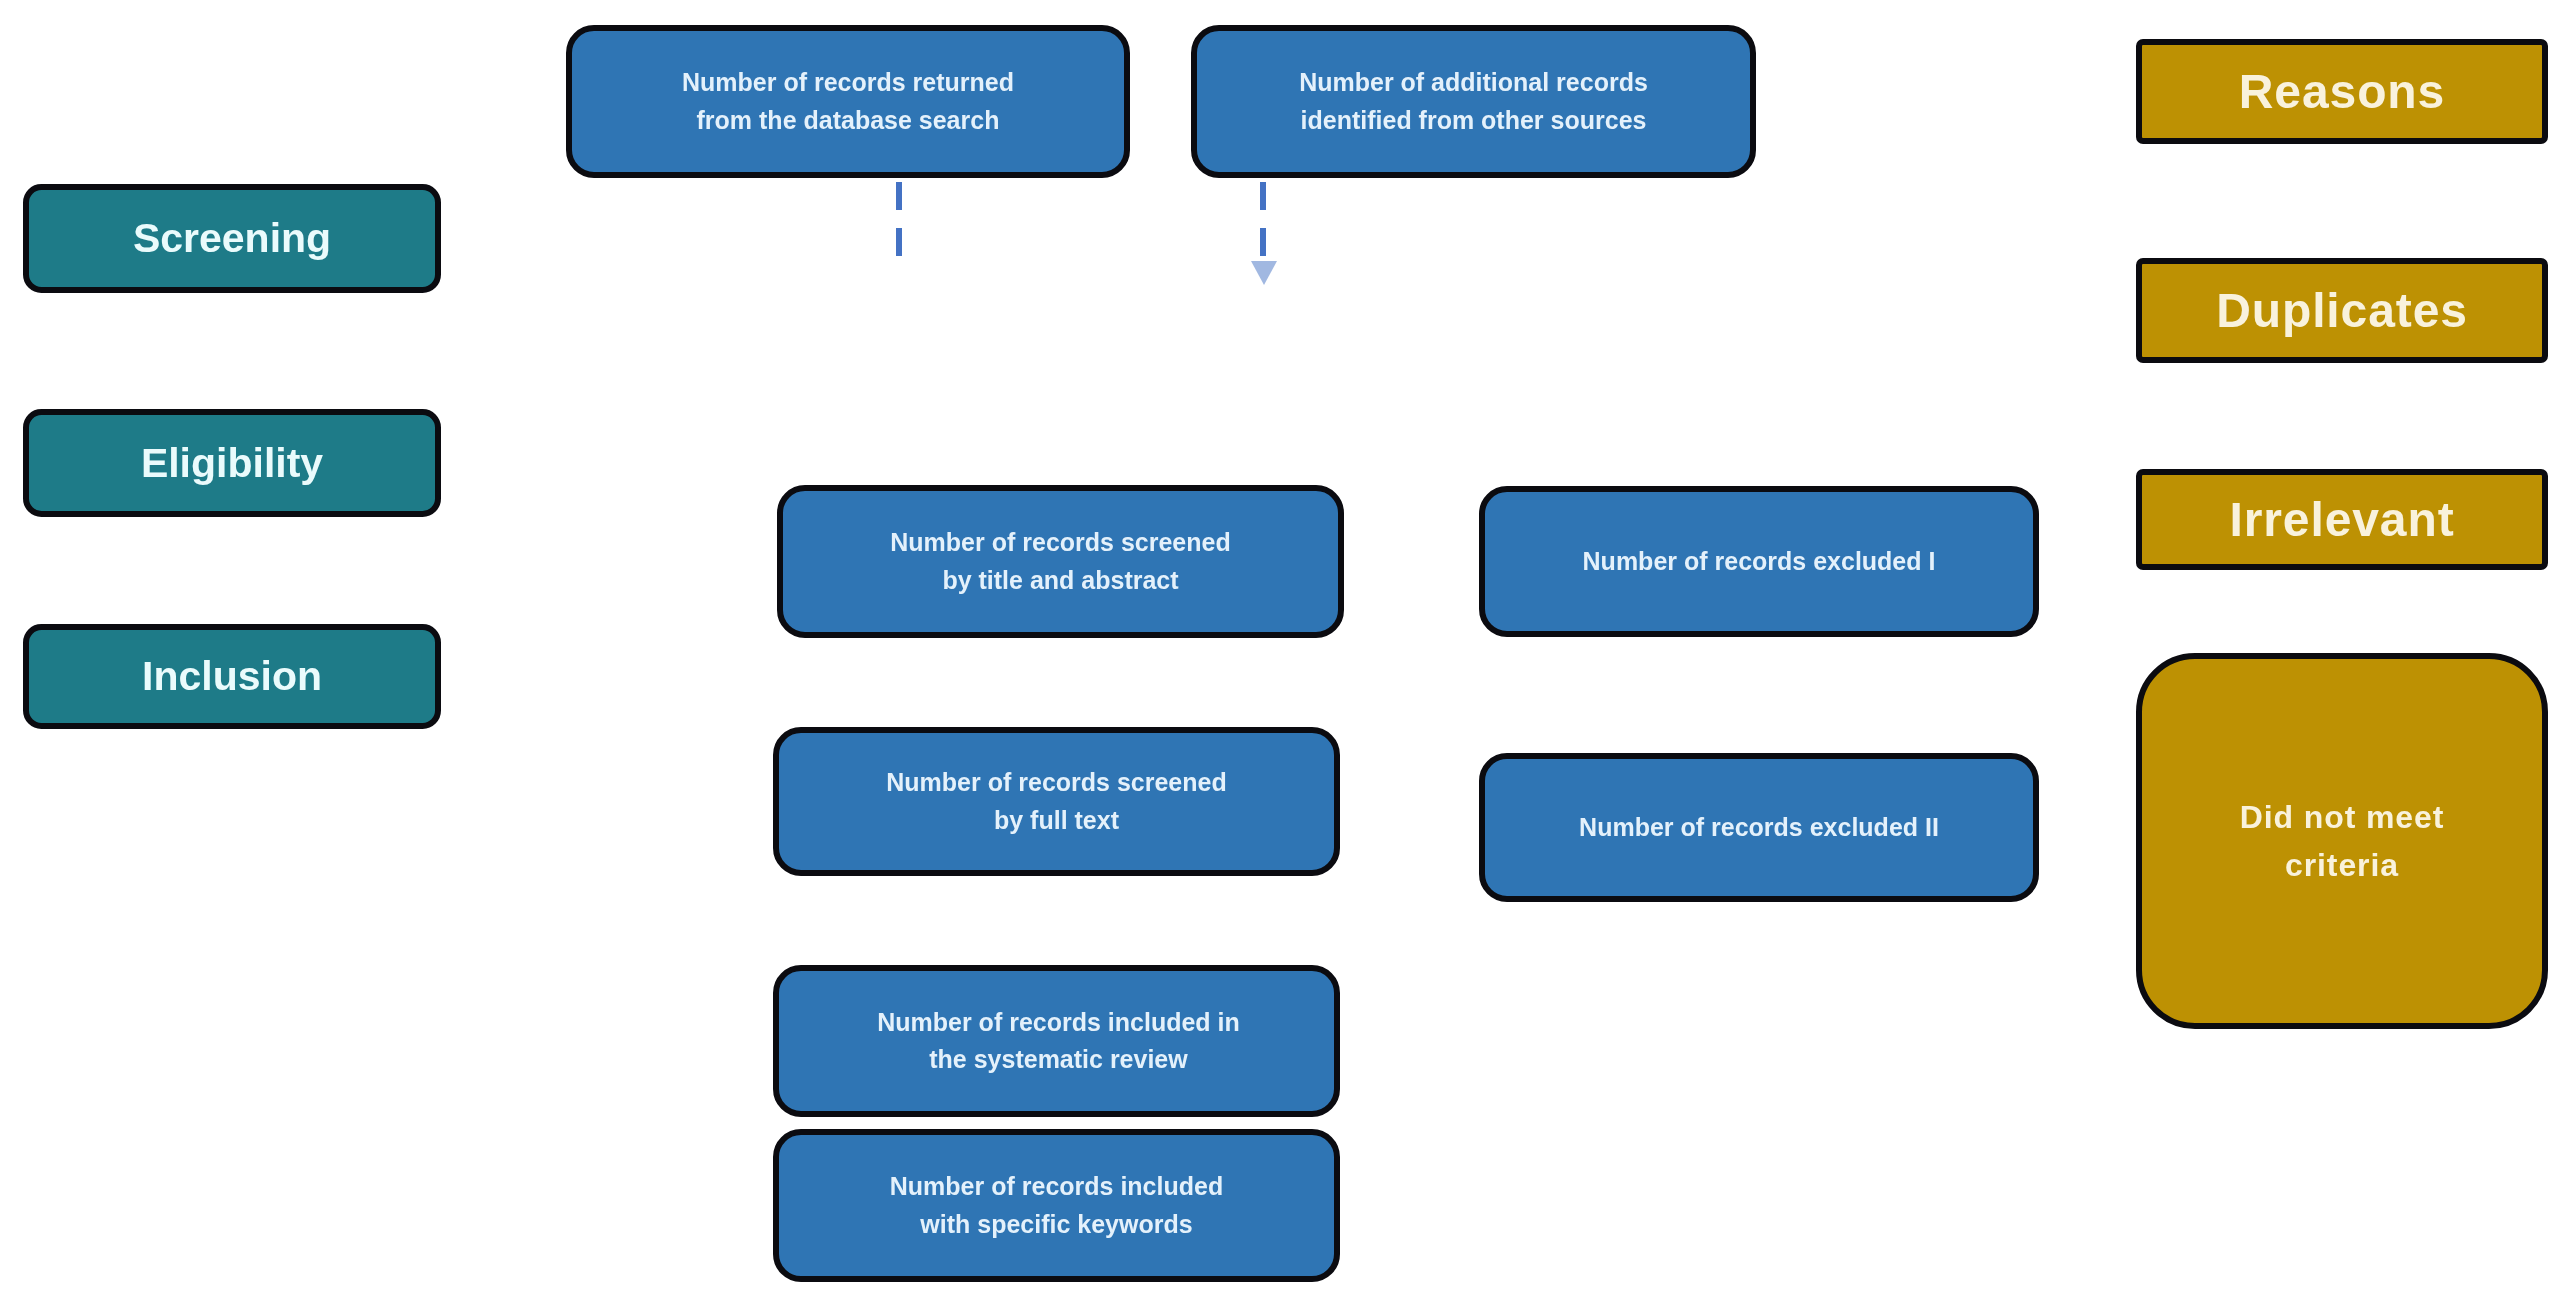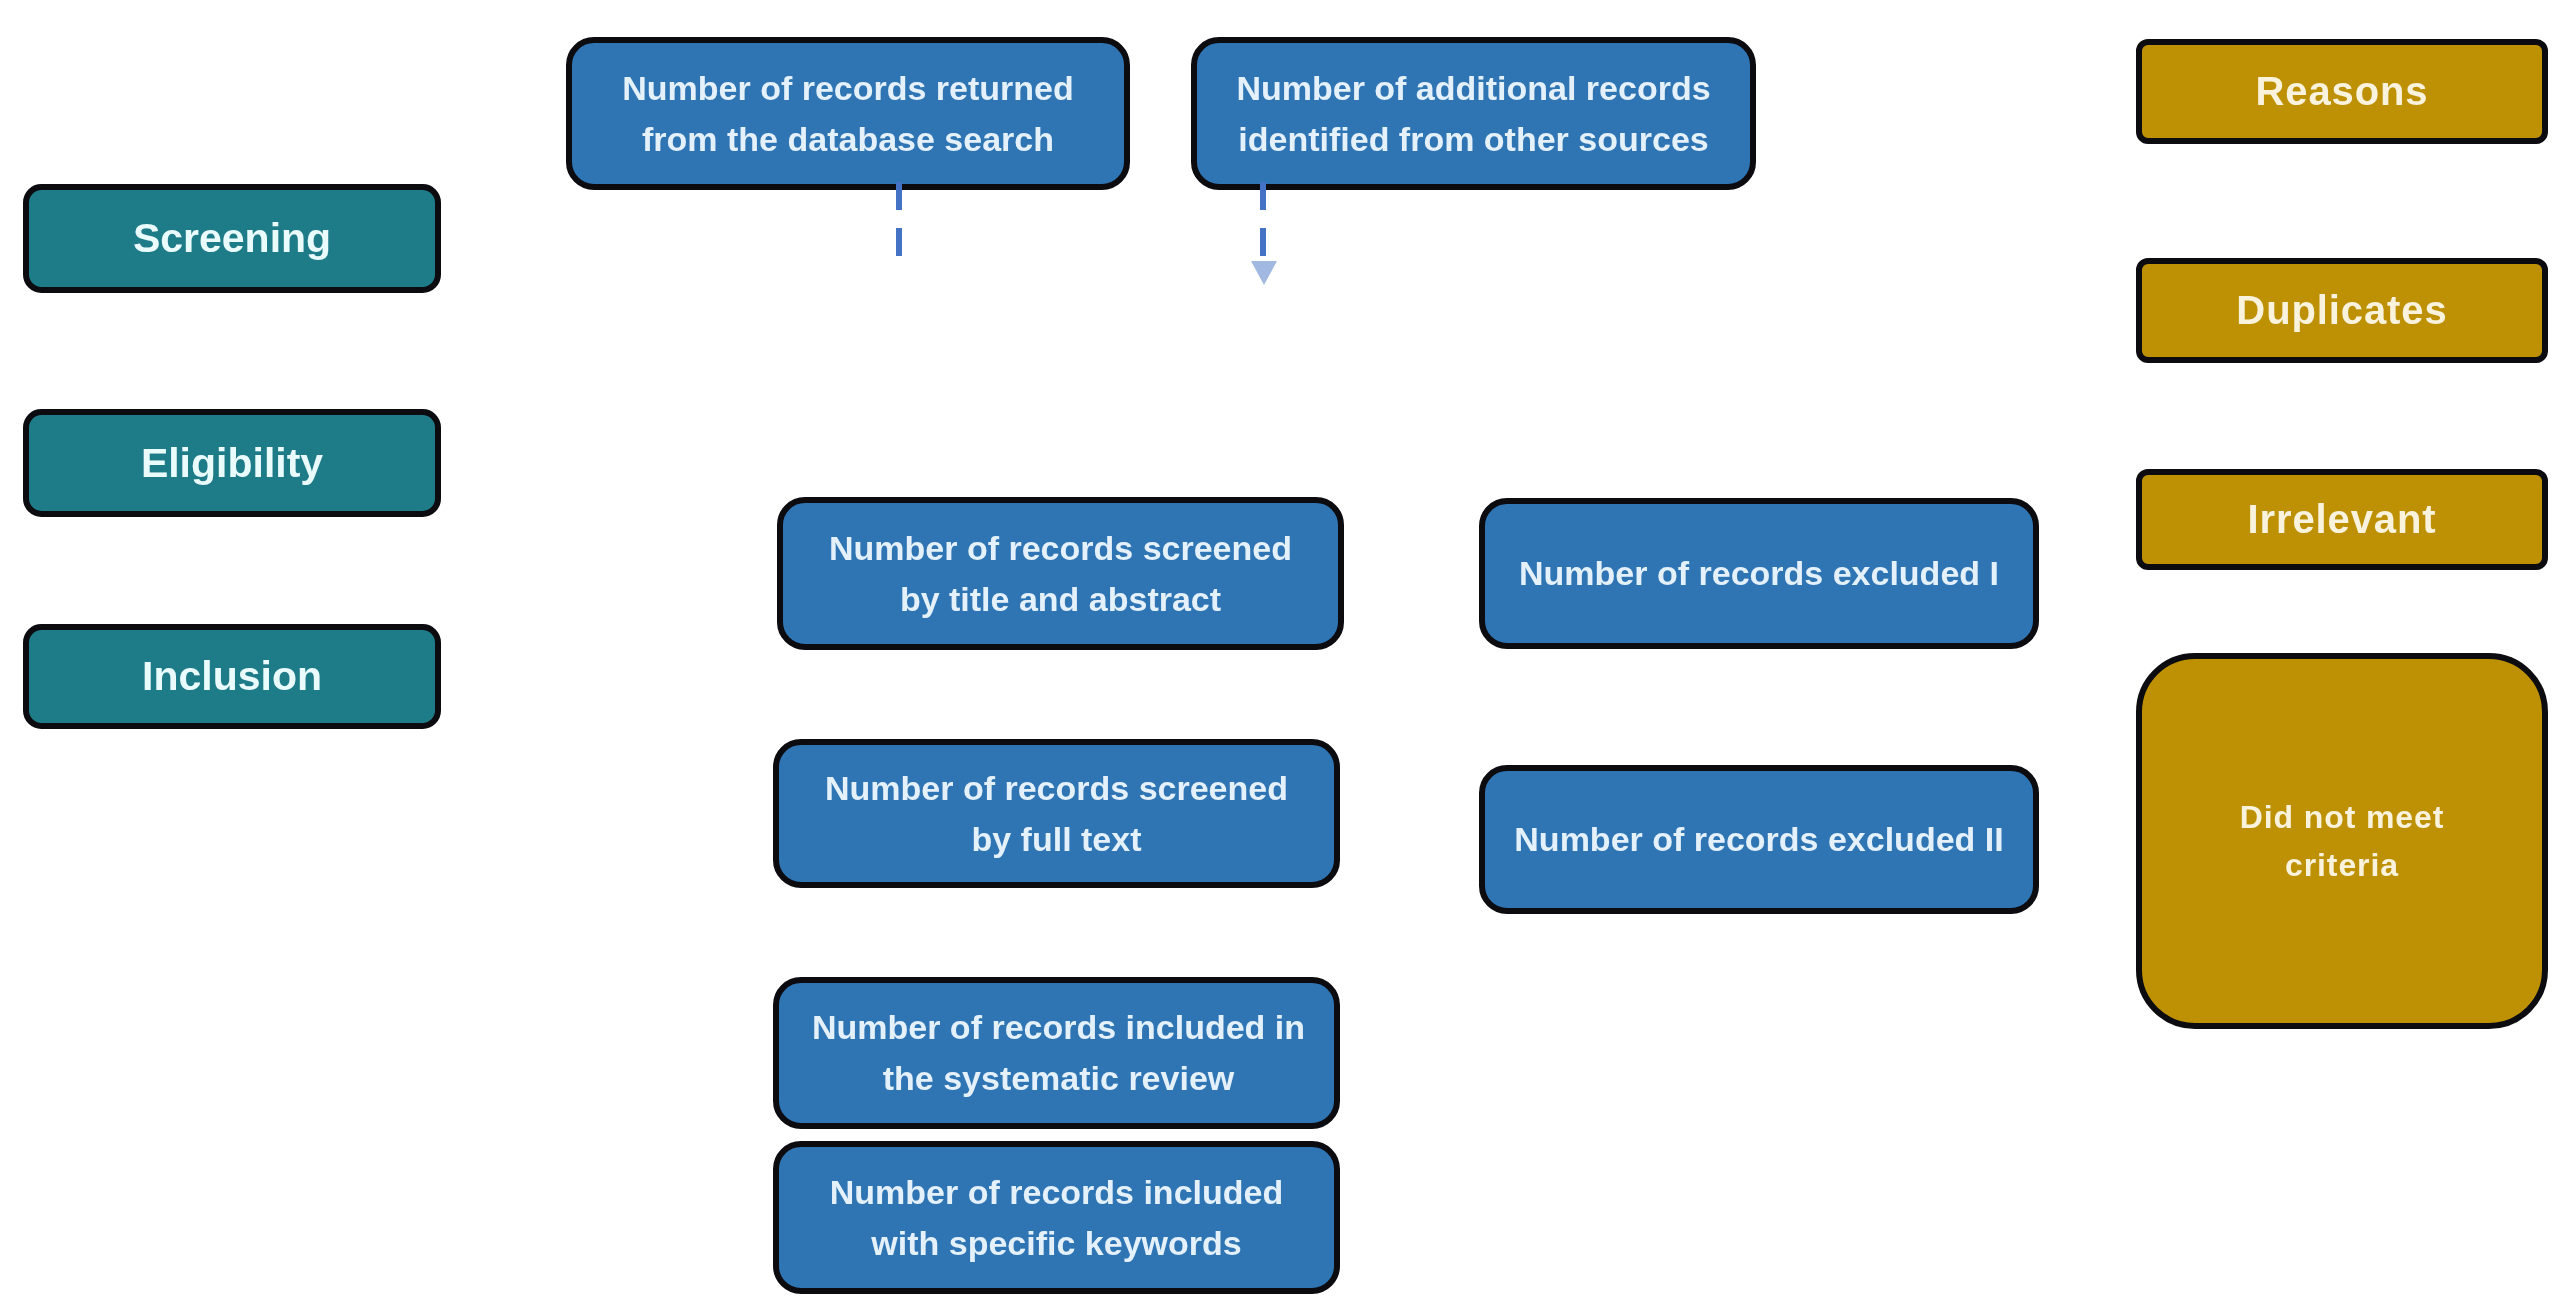--- a/index.html
+++ b/index.html
@@ -18,25 +18,25 @@
     border:6.4px solid var(--outline);
     display:flex;align-items:center;justify-content:center;
     text-align:center;font-weight:bold;white-space:pre-line;
   }
   .stage{
     background:var(--teal);color:var(--teal_text);
     border-radius:18.4px;font-size:41px;
   }
   .flow{
     background:var(--blue);color:var(--blue_text);
-    border-radius:28px;font-size:34px;line-height:1.5;padding:0 26px;margin-top:12px;
+    border-radius:28px;font-size:25px;line-height:1.5;padding:0 26px;
   }
   .reason{
     background:var(--gold);color:var(--gold_text);
-    border-radius:12px;font-size:40px;letter-spacing:0.9px;
+    border-radius:7px;font-size:48px;letter-spacing:0.9px;
   }
   .reason.big{
     border-radius:59px;font-size:32px;line-height:1.5;padding:0 64px;
   }
   .dash{
     position:absolute;width:6.4px;
     background:repeating-linear-gradient(to bottom, var(--connector) 0 28px, transparent 28px 46px);
   }
   .arrowhead{
     position:absolute;width:0;height:0;

